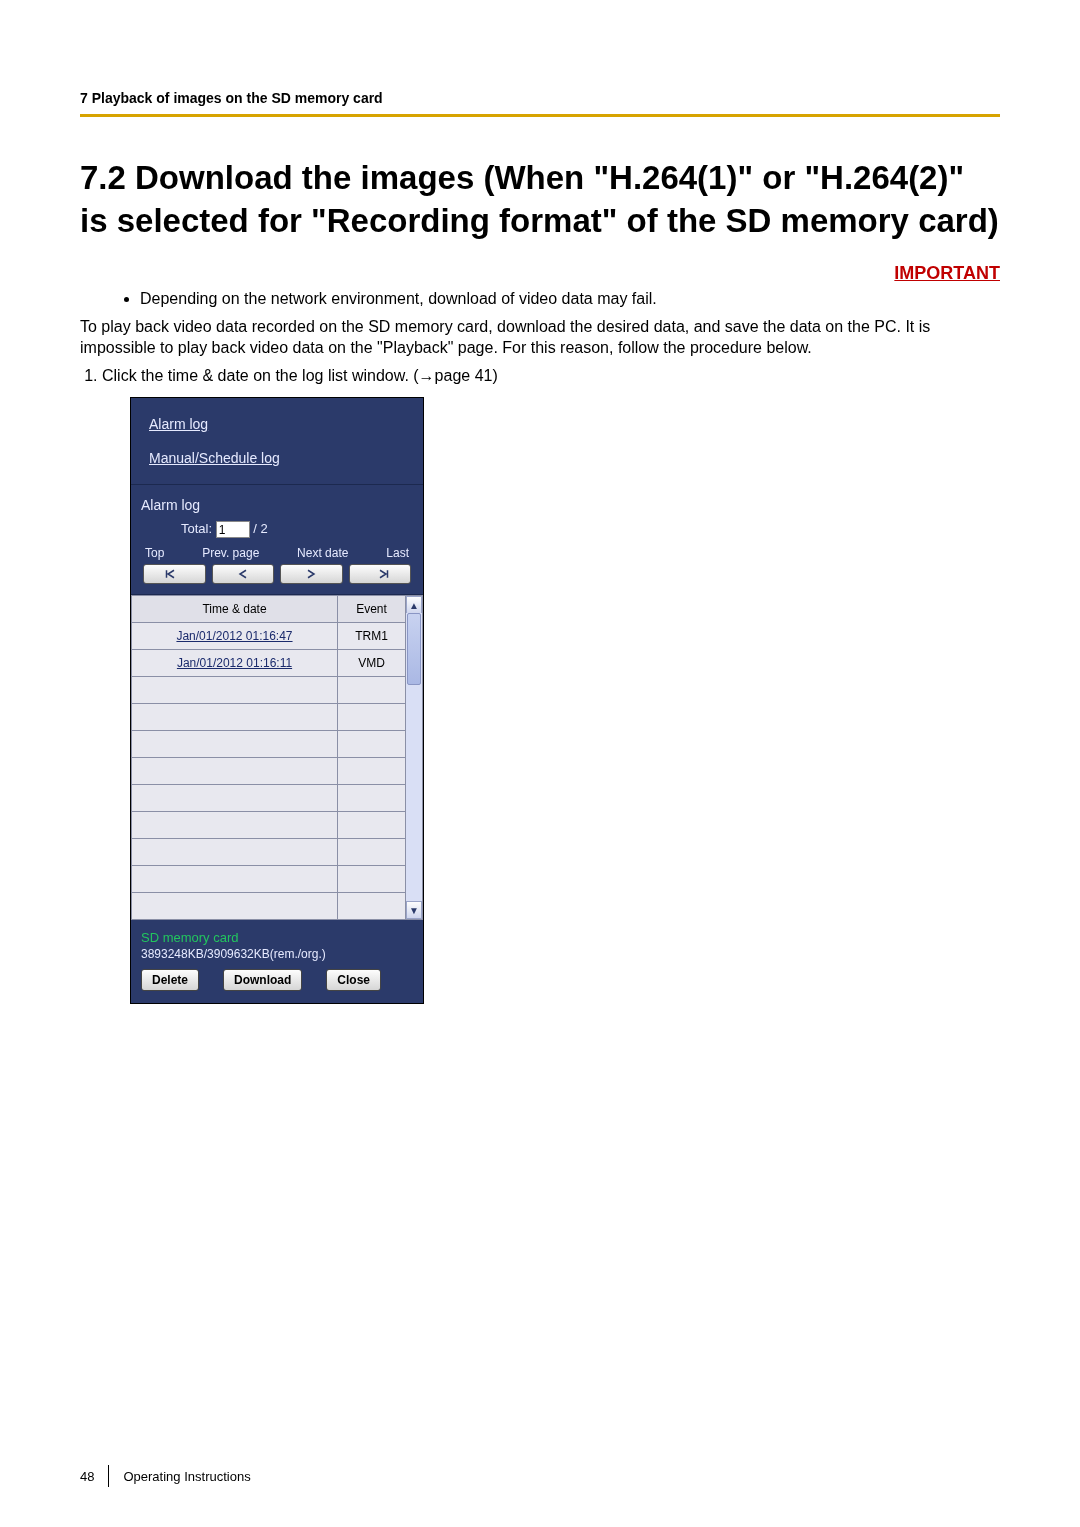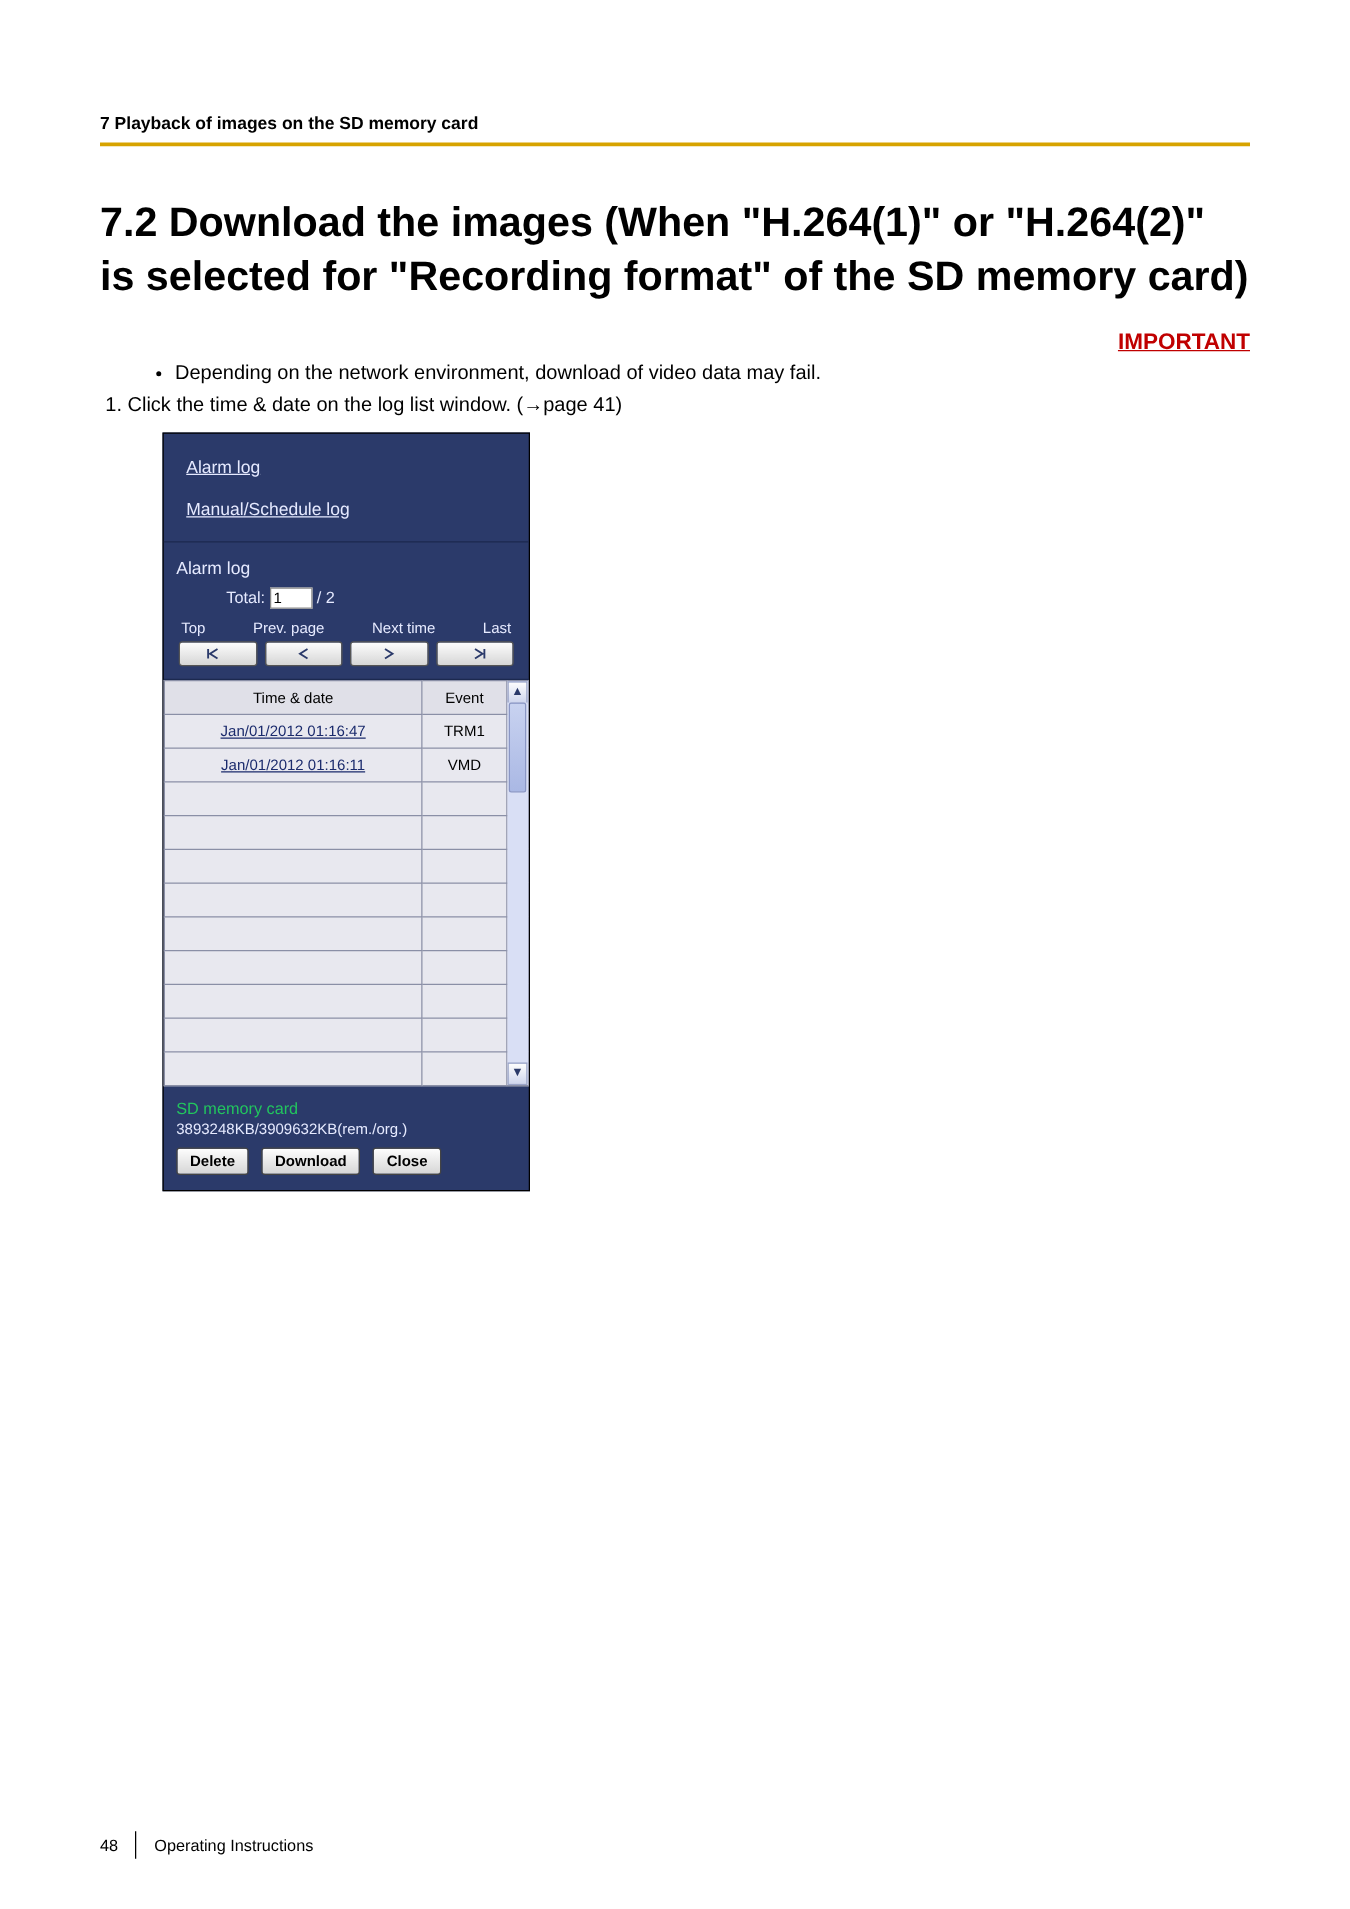--- a/index.html
+++ b/index.html
@@ -202,21 +202,21 @@
     font-size: 13px;
     margin-bottom: 2px;
   }
   .sd-footer .sd-size {
     color: #e6eaff;
     font-size: 12px;
     margin-bottom: 8px;
   }
   .sd-actions {
     display: flex;
-    gap: 10px;
+    gap: 24px;
   }
   .sd-actions button {
     flex: 0 0 auto;
     padding: 3px 10px;
     background: linear-gradient(#fdfdfd,#d6d6d6);
     border: 1px solid #444;
     border-radius: 3px;
     font-weight: bold;
     font-size: 12px;
     cursor: pointer;
@@ -249,20 +249,21 @@
 <div class="page">
   <div class="header-line">7 Playback of images on the SD memory card</div>
 
   <h1 class="section-title">7.2  Download the images (When "H.264(1)" or "H.264(2)" is selected for "Recording format" of the SD memory card)</h1>
 
   <div class="important">IMPORTANT</div>
   <ul class="notes">
     <li>Depending on the network environment, download of video data may fail.</li>
   </ul>
 
+  <div class="body-text">To play back video data recorded on the SD memory card, download the desired data, and save the data on the PC. It is impossible to play back video data on the "Playback" page. For this reason, follow the procedure below.</div>
 
   <ol class="steps">
     <li>
       <span class="step-text">Click the time &amp; date on the log list window. (→page 41)</span>
     </li>
   </ol>
 
   <div class="log-panel">
 
     <div class="log-links">
@@ -273,21 +274,21 @@
     <div class="nav-block">
       <div class="nav-title">Alarm log</div>
       <div class="total-row">
         <span>Total:</span>
         <input type="text" value="1" style="">
         <span>/ 2</span>
       </div>
       <div class="pager-labels">
         <span>Top</span>
         <span>Prev. page</span>
-        <span>Next time</span>
+        <span>Next date</span>
         <span>Last</span>
       </div>
       <div class="pager-buttons">
         <button>
           <svg viewBox="0 0 24 12">
               <path d="M2 1v10M12 1L4 6l8 5" fill="none" stroke="#2b3a6a" stroke-width="2"></path>
             </svg>
         </button>
         <button>
           <svg viewBox="0 0 24 12">

